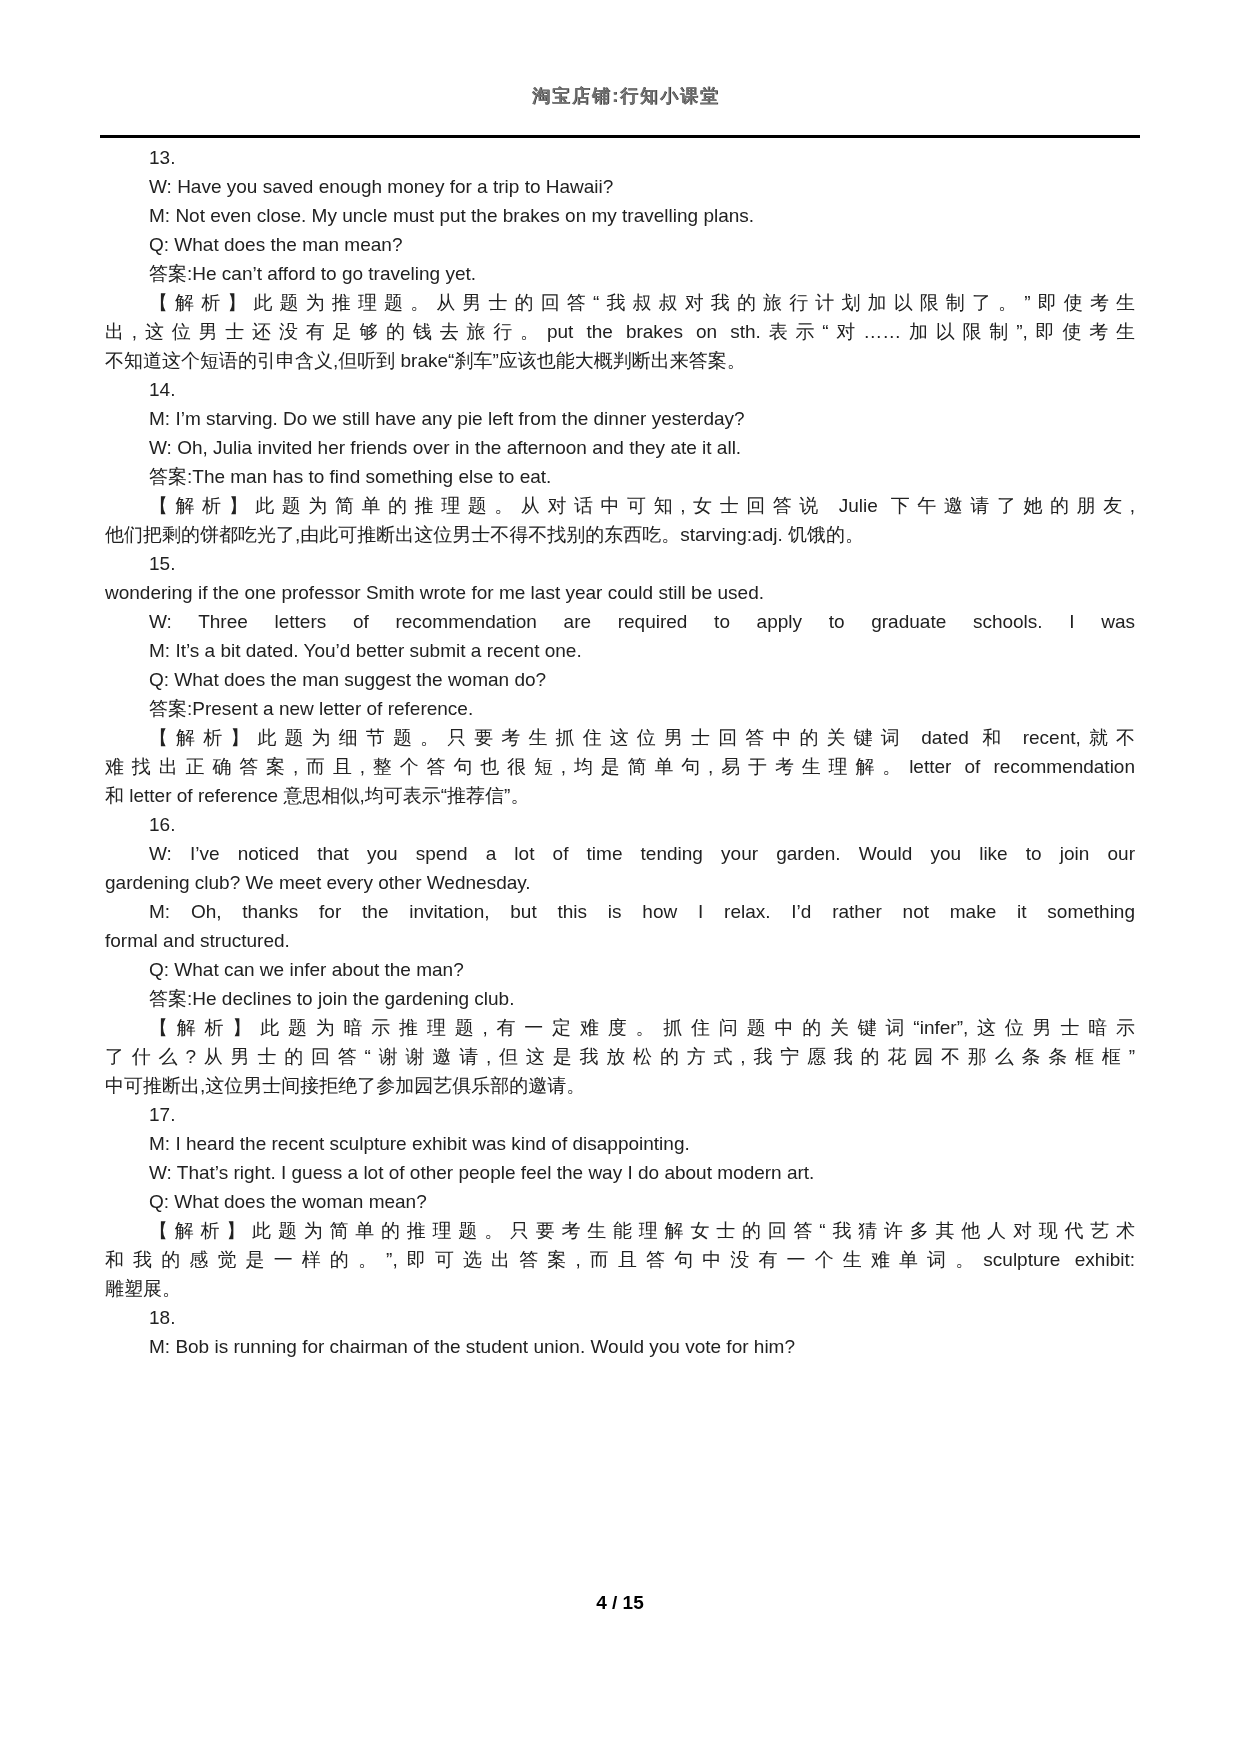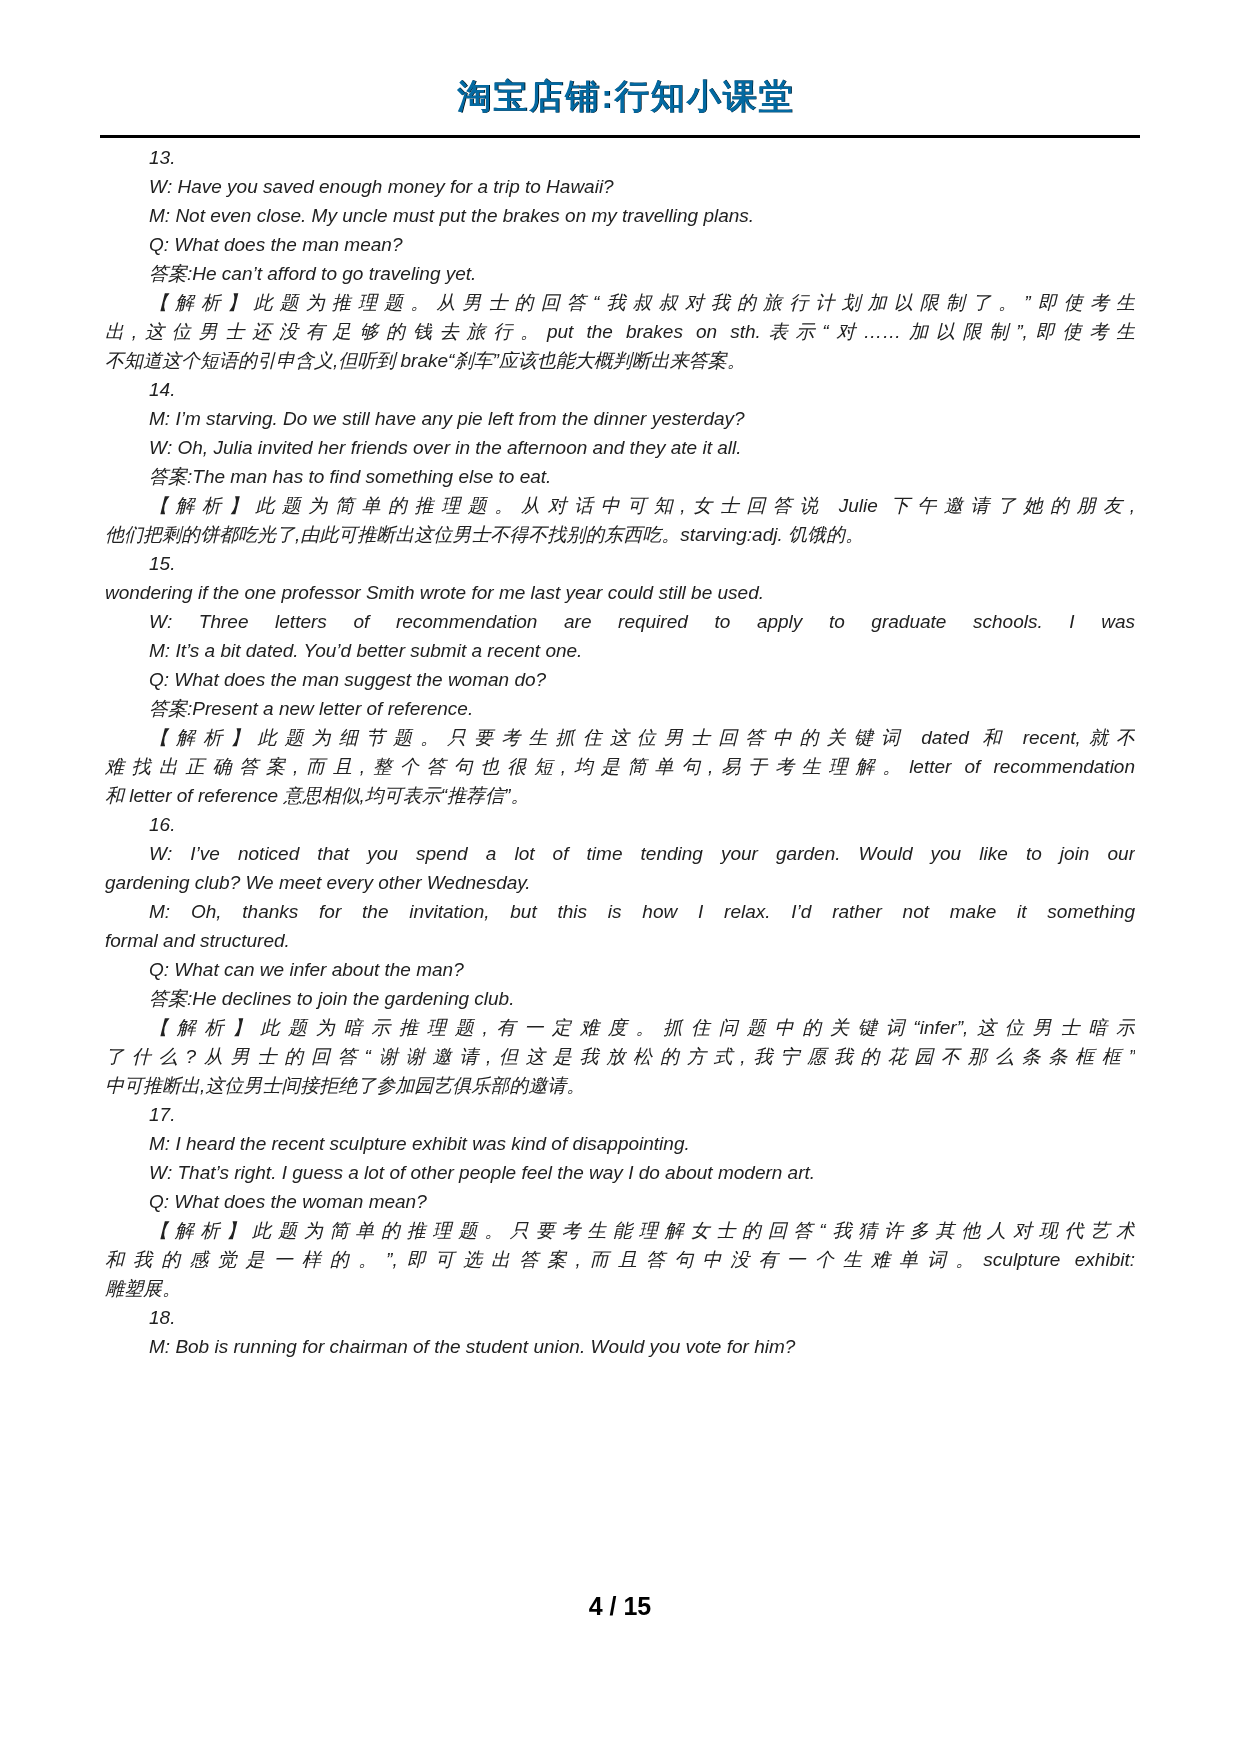--- a/index.html
+++ b/index.html
@@ -9,58 +9,57 @@
     background: #ffffff;
     font-family: "Liberation Sans", "DejaVu Sans", sans-serif;
     color: #212121;
     position: relative;
     overflow: hidden;
   }
   .page { width: 1240px; height: 1754px; position: relative; }
   .header-title {
     padding-top: 78px;
     text-align: center;
-    font-size: 34px;
+    font-size: 18px;
     line-height: 36px;
     font-weight: 900;
-    color: #0369a1;
+    color: #737373;
     letter-spacing: 2px;
     text-shadow: 0.6px 0 0 #000;
     padding-left: 12px;
   }
   .header-rule {
     width: 1040px;
     height: 3px;
     background: #000000;
     margin: 21px auto 0 auto;
   }
   .doc-body {
     width: 1030px;
     margin: 5px 105px 0 105px;
     font-size: 19px;
     line-height: 29px;
-    font-style: italic;
   }
   .line {
     height: 29px;
     overflow: hidden;
     white-space: normal;
   }
   .indent { text-indent: 44px; }
   .stretch {
     text-align: justify;
     text-align-last: justify;
   }
   .page-footer {
     position: absolute;
     top: 1592px;
     left: 0;
     width: 1240px;
     text-align: center;
-    font-size: 25px;
+    font-size: 19px;
     font-weight: bold;
     color: #000000;
   }
 </style>
 </head>
 <body>
 
 <div class="page">
 
   <header>

